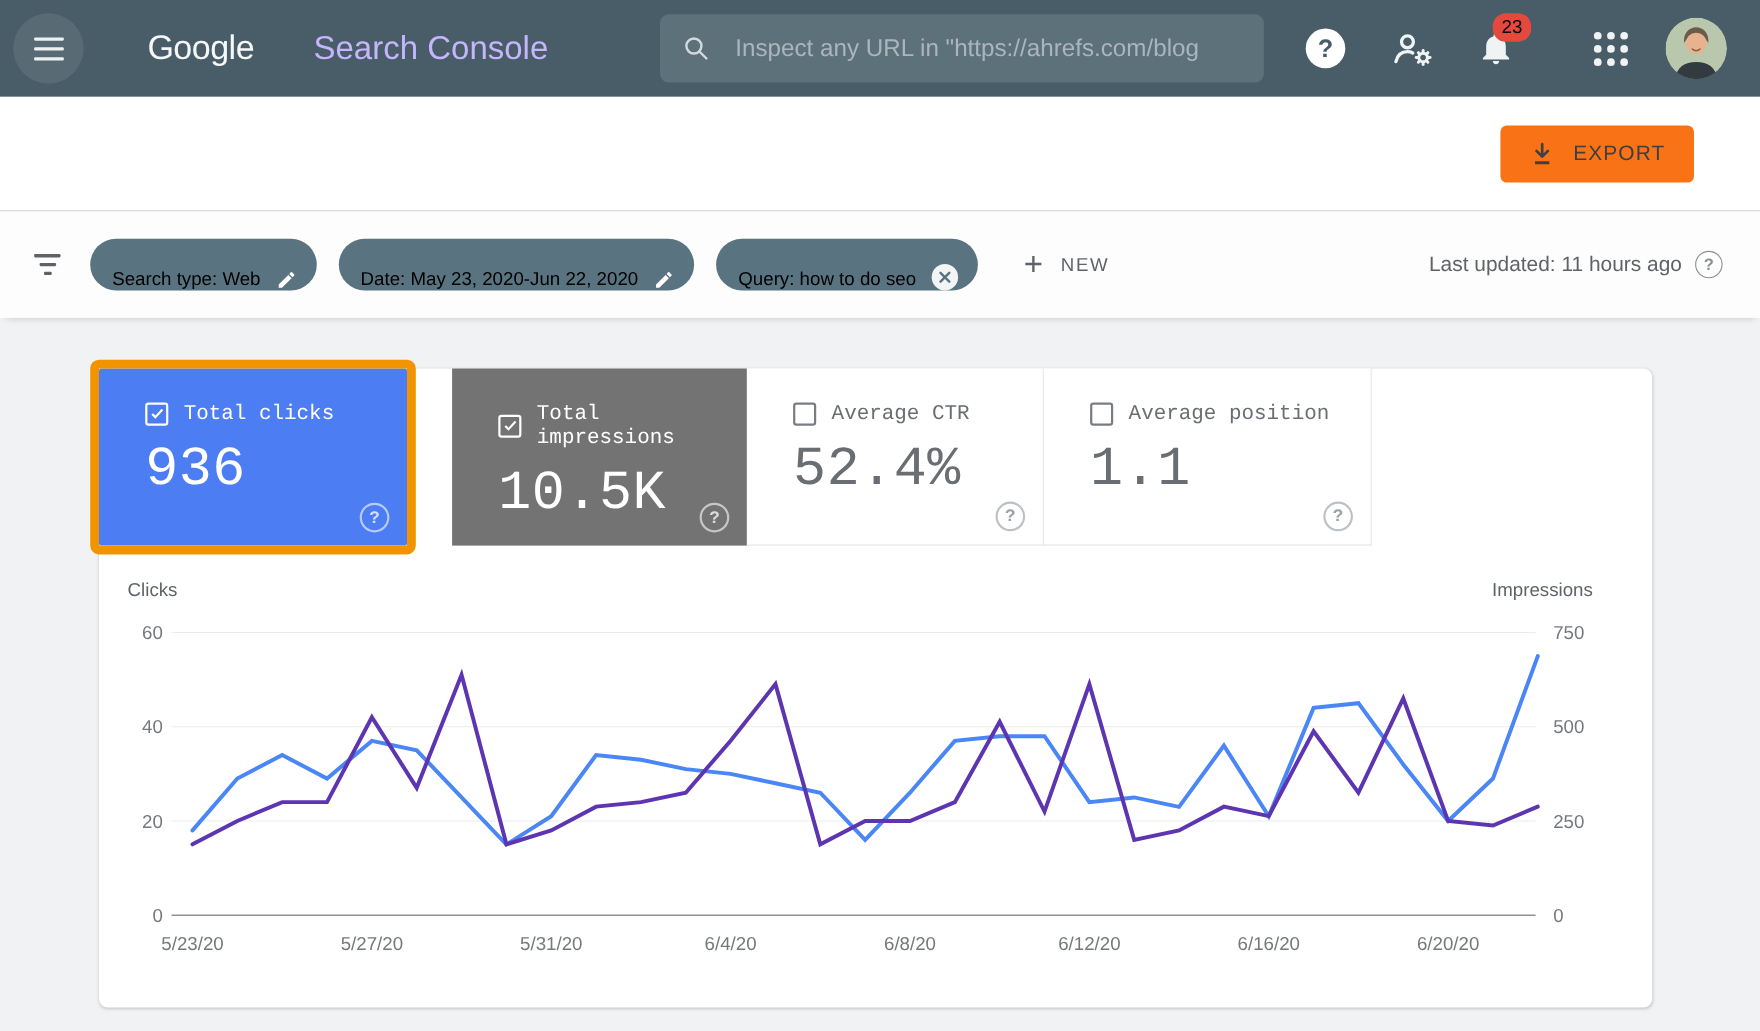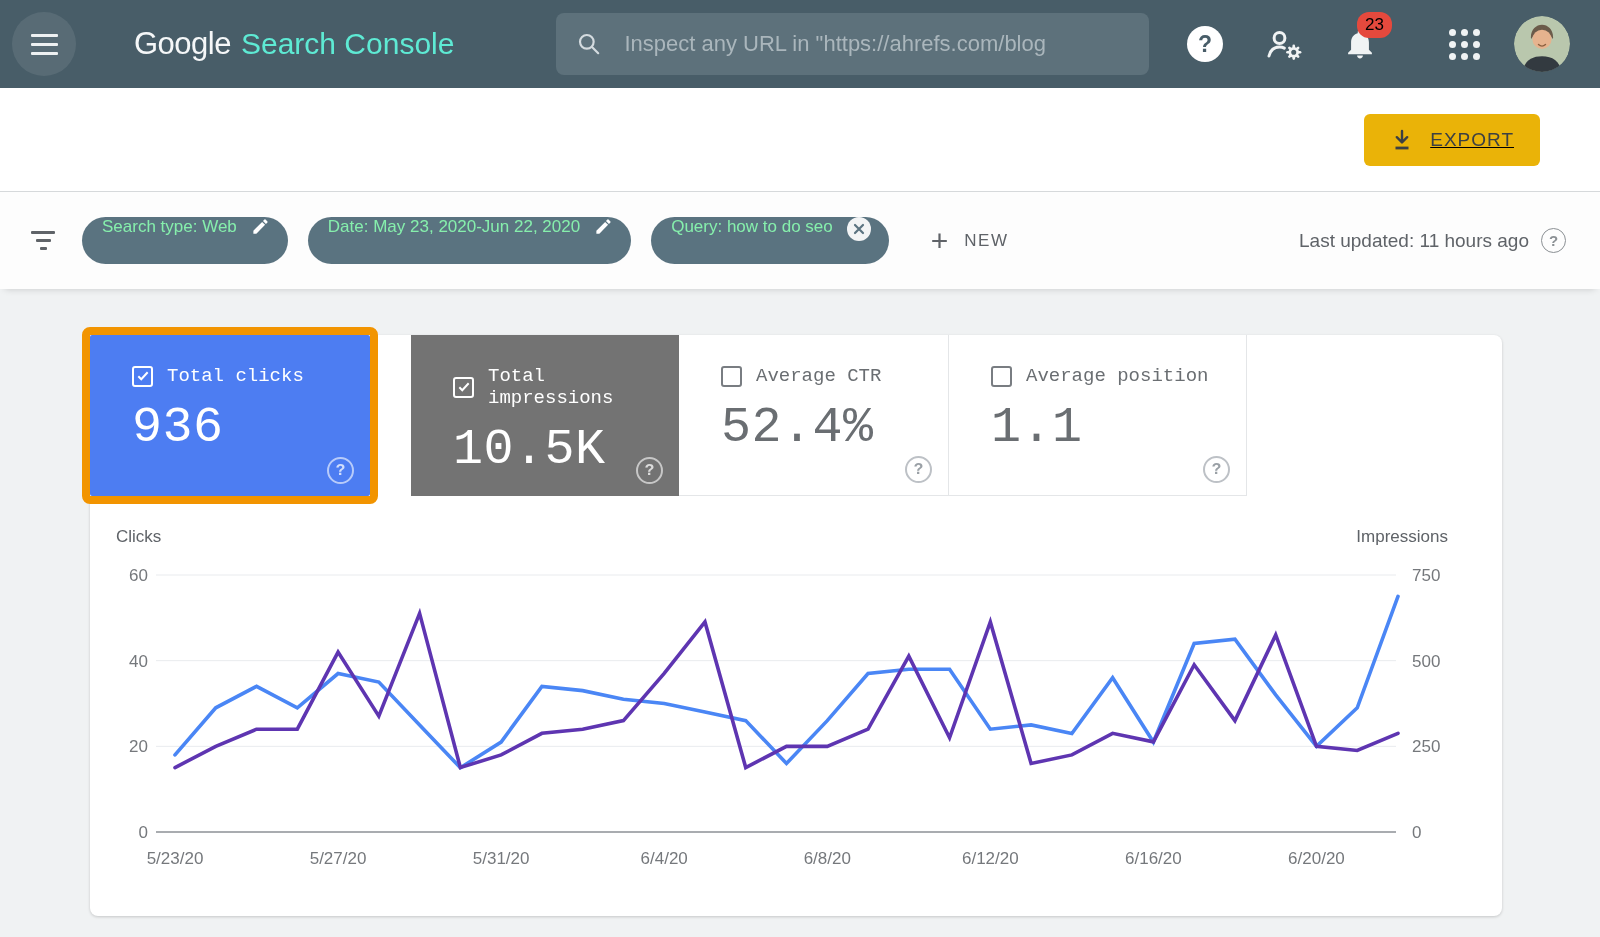--- a/index.html
+++ b/index.html
@@ -8,21 +8,21 @@
   .app { position:relative; width:1600px; height:937px; }
 
   
   .topbar { height:88px; background:#485d68; display:flex; align-items:center; padding:0 30px 0 12px;gap:38px; }
   .hamburger { width:64px; height:64px; border-radius:50%; background:rgba(255,255,255,.09);
     display:flex; flex-direction:column; justify-content:center; align-items:center; gap:6px;
     border:none; cursor:pointer; flex:none; }
   .hamburger span { width:27px; height:3px; background:#eef1f2; border-radius:1px; }
   .logo { display:flex; align-items:baseline; gap:10px; margin-left:20px; white-space:nowrap; }
   .logo .g { font-size:31px; color:#f5f7f8; font-weight:500; letter-spacing:-0.5px; }
-  .logo .sc { font-size:30px; color:#5eead4; font-weight:400; letter-spacing:0; }
+  .logo .sc { font-size:30px; color:#c4b5fd; font-weight:400; letter-spacing:0;margin-left:44px; }
   .searchbox { margin-left:64px; width:608px; height:62px; background:#5d717b; border-radius:8px;
     display:flex; align-items:center; padding:0 20px; }
   .searchbox svg { flex:none; }
   .searchbox input { flex:1; margin-left:22px; background:transparent; border:none; outline:none;
     font-size:22px; color:#eef1f2; font-family:inherit; }
   .searchbox input::placeholder { color:#aab6bc; }
   .topbar-actions { margin-left:auto; display:flex; align-items:center; }
   .tb-btn { background:none; border:none; cursor:pointer; position:relative; display:flex; align-items:center; justify-content:center; }
   .help-btn { width:36px; height:36px; border-radius:50%; background:#ffffff; margin-right:40px; }
   .help-btn span { color:#485d68; font-size:23px; font-weight:700; }
@@ -32,32 +32,32 @@
     padding:3px 8px; border-radius:12px; font-weight:400; }
   .apps-btn { margin-right:34px; }
   .apps-grid { display:grid; grid-template-columns:repeat(3,7px); grid-template-rows:repeat(3,7px); gap:5px; }
   .apps-grid i { width:7px; height:7px; border-radius:50%; background:#f0f3f4; }
   .avatar { width:56px; height:56px; border-radius:50%; overflow:hidden; flex:none; cursor:pointer; }
 
   
   .title-row { height:104px; background:#ffffff; display:flex; align-items:center; padding:0 60px 0 30px;
     border-bottom:1px solid #d6d9db; position:relative; z-index:3; }
   .page-title { font-size:28px; color:#23262a; font-weight:700; letter-spacing:0.2px; }
-  .export-btn { margin-left:auto; height:52px; padding:12px 26px; background:#eab308; border:none; border-radius:6px;
-    display:flex; align-items:center; gap:16px; cursor:pointer;text-decoration:underline; }
+  .export-btn { margin-left:auto; height:52px; padding:12px 26px; background:#f97316; border:none; border-radius:6px;
+    display:flex; align-items:center; gap:16px; cursor:pointer; }
   .export-btn span { font-size:19px; color:#3c4043; letter-spacing:1px; font-weight:500; }
 
   
   .filter-row { height:97px; background:#fdfdfd; display:flex; align-items:center; padding:0 34px 0 30px;
     box-shadow:0 5px 7px -5px rgba(0,0,0,.18); position:relative; z-index:2; }
   .filter-icon { width:26px; display:flex; flex-direction:column; align-items:center; gap:5px; background:none; border:none; cursor:pointer; margin-right:26px; }
   .filter-icon i { height:3px; background:#5f6368; border-radius:1px; }
   .filter-icon i:nth-child(1){ width:24px; } .filter-icon i:nth-child(2){ width:15px; } .filter-icon i:nth-child(3){ width:7px; }
-  .chip { height:47px; background:#5a7380; border:none; border-radius:24px; color:#86efac; display:flex;
-    align-items:flex-start; gap:14px; padding:0 18px 0 20px; font-size:17px; font-family:inherit; cursor:pointer; margin-right:20px; }
+  .chip { height:47px; background:#5a7380; border:none; border-radius:24px; color:#000000; display:flex;
+    align-items:flex-end; gap:14px; padding:0 18px 0 20px; font-size:17px; font-family:inherit; cursor:pointer; margin-right:20px; }
   .chip .x-circle { width:24px; height:24px; border-radius:50%; background:rgba(255,255,255,.92); display:flex; align-items:center; justify-content:center; }
   .new-btn { background:none; border:none; display:flex; align-items:center; gap:16px; margin-left:22px; cursor:pointer; }
   .new-btn .plus { font-size:30px; color:#5f6368; font-weight:400; line-height:1; }
   .new-btn .nlabel { font-size:17px; color:#5f6368; letter-spacing:1.5px; font-weight:500; }
   .last-updated { margin-left:auto; display:flex; align-items:center; gap:12px; }
   .last-updated .lu-text { font-size:19px; color:#5f6368; }
   .q-outline { width:25px; height:25px; border-radius:50%; border:1.8px solid #8b9094; color:#8b9094;
     font-size:15px; font-weight:700; display:flex; align-items:center; justify-content:center; }
 
   

